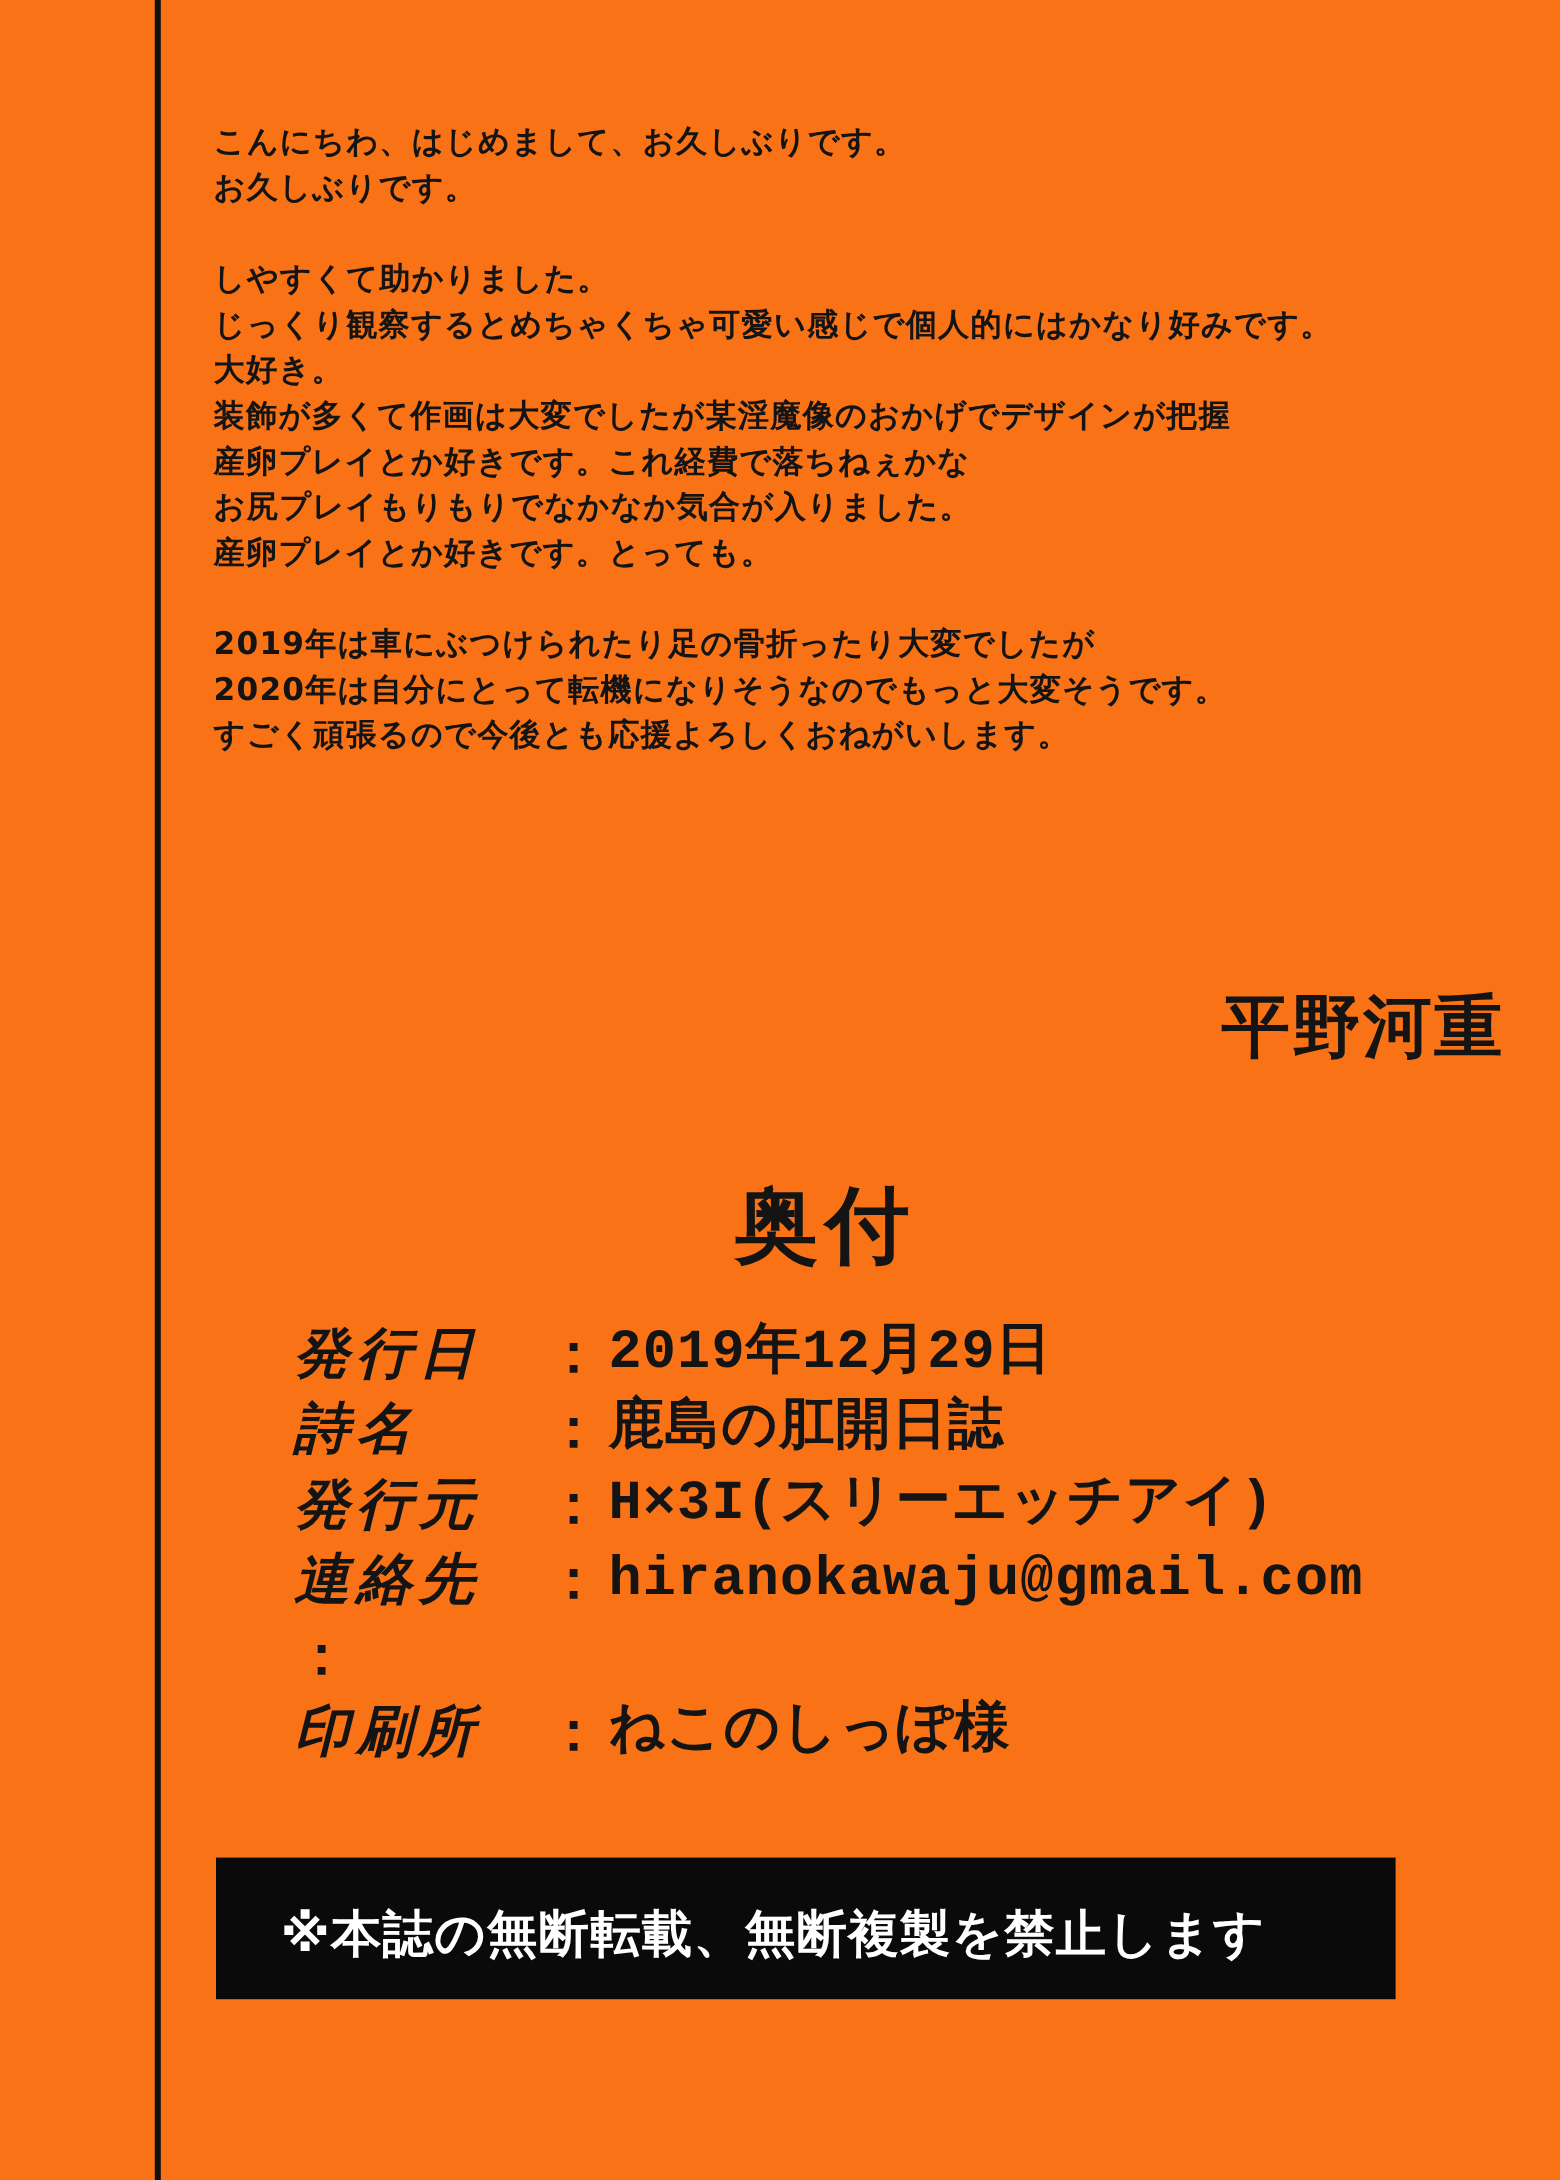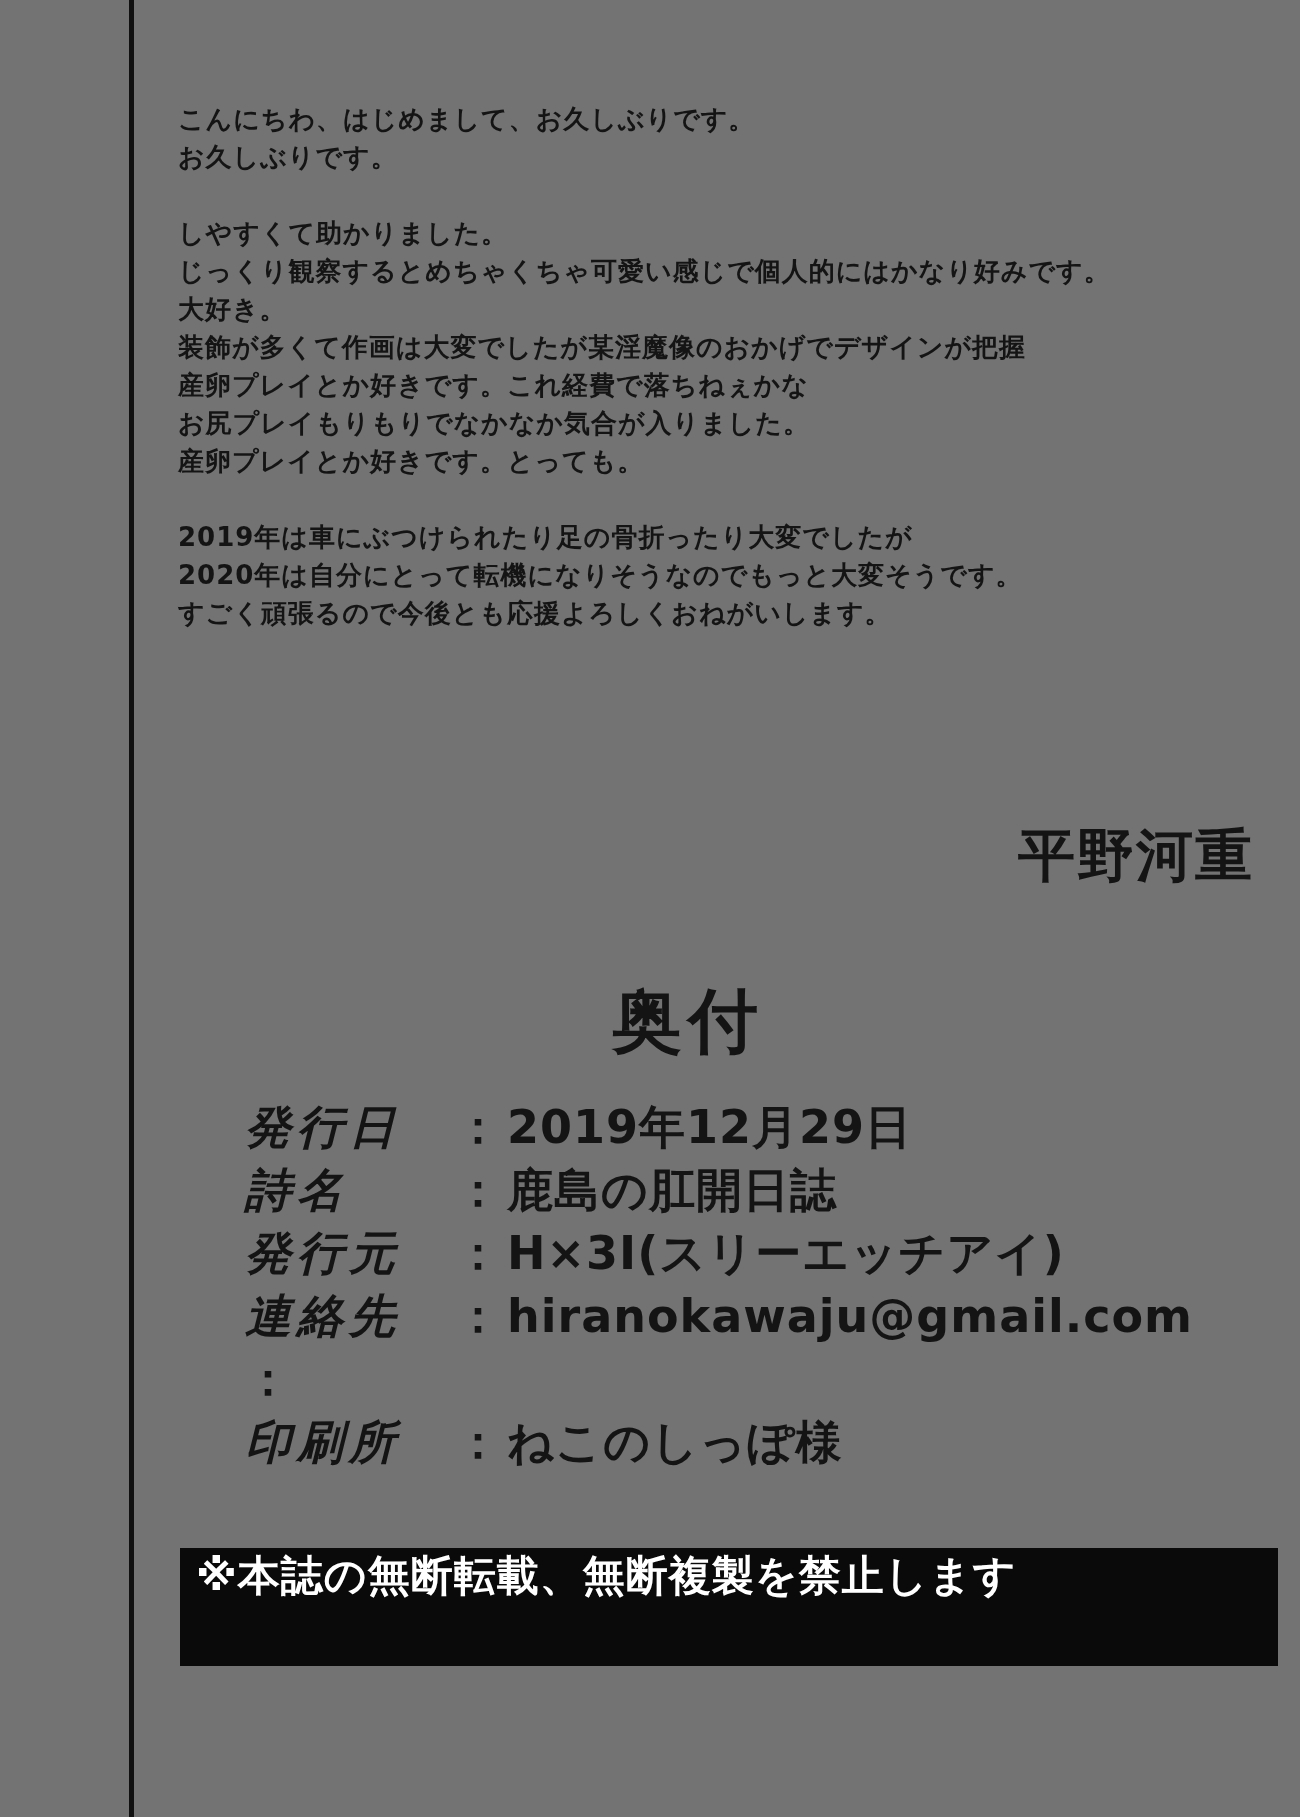--- a/index.html
+++ b/index.html
@@ -1,19 +1,19 @@
 <!DOCTYPE html>
 <html><head>
 <meta charset="utf-8">
 <style>
   html,body{margin:0;padding:0;background:#e8e8e8;}
   .page{
     position:relative;
     width:1300px;height:1817px;
-    background:#737373;
+    background:#f97316;
     overflow:hidden;
     font-family:"DejaVu Sans",sans-serif;
     color:#141414;
   }
   .vline{
     position:absolute;
     left:129px;top:0;
     width:5px;height:1817px;
     background:#101010;
   }
@@ -54,30 +54,30 @@
     white-space:nowrap;
   }
   .colophon-row{display:flex;}
   .colophon-label{
     display:inline-block;
     width:210px;
     letter-spacing:6px;
     font-style:italic;
   }
   .colophon-sep{display:inline-block;}
-  .colophon-value{display:inline-block;margin-left:6px;letter-spacing:1px;}
+  .colophon-value{display:inline-block;margin-left:6px;letter-spacing:1px;font-family:Liberation Mono, monospace;}
   .notice-banner{
     position:absolute;
     left:180px;top:1548px;
-    width:1098px;height:118px;
+    width:983px;height:118px;
     background:#0a0a0a;
     color:#ffffff;
     display:flex;
-    align-items:flex-start;
-    padding-left:16px;
+    align-items:flex-end;
+    padding-left:54px;
     box-sizing:border-box;
   }
   .notice-text{
     font-size:42px;
     font-weight:bold;
     letter-spacing:1px;
     white-space:nowrap;
     margin-bottom:26px;
   }
 </style>

